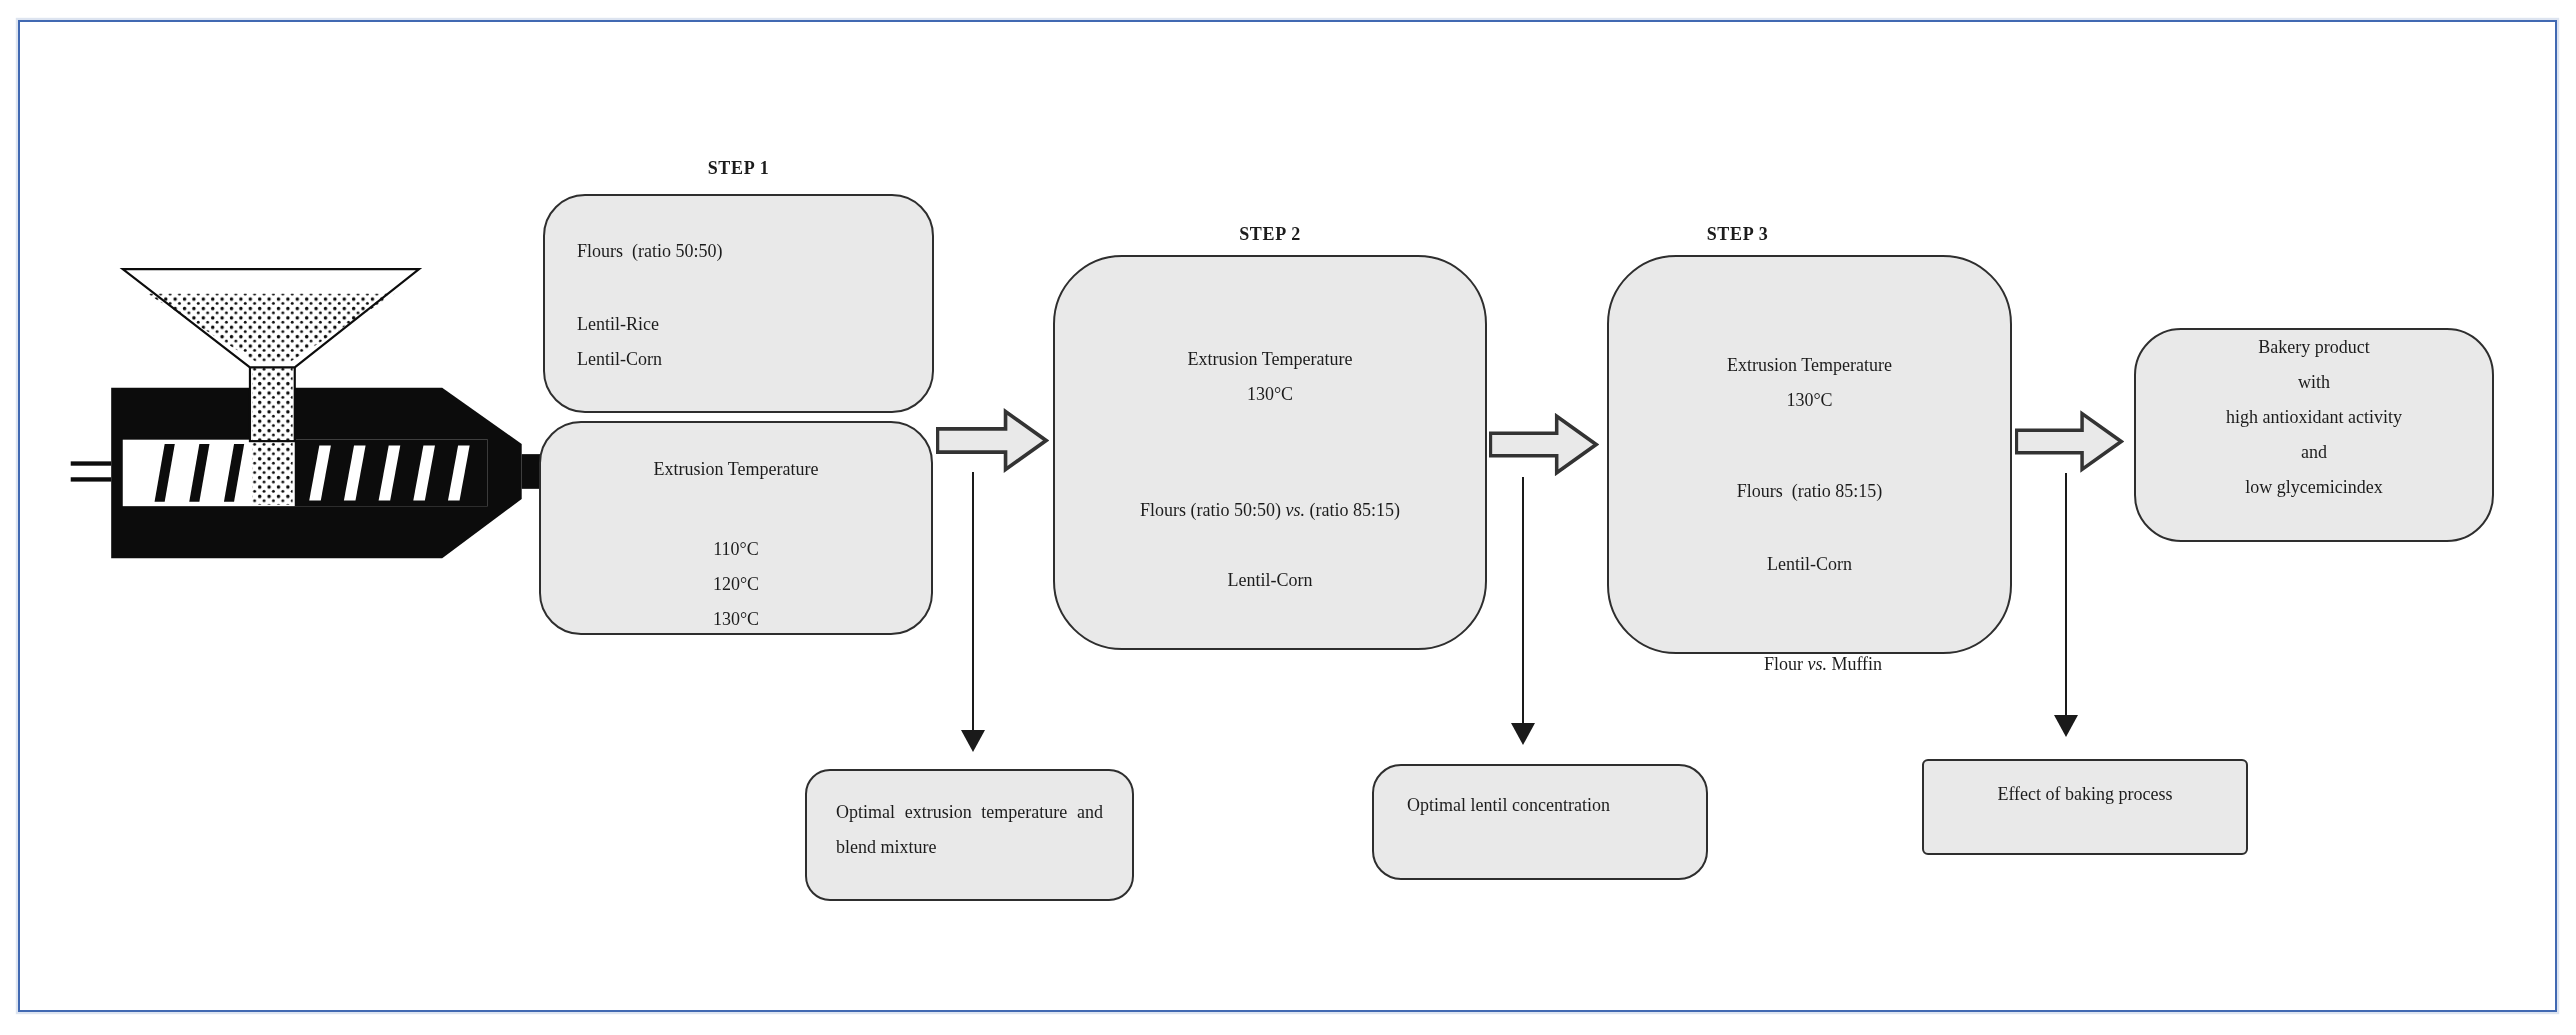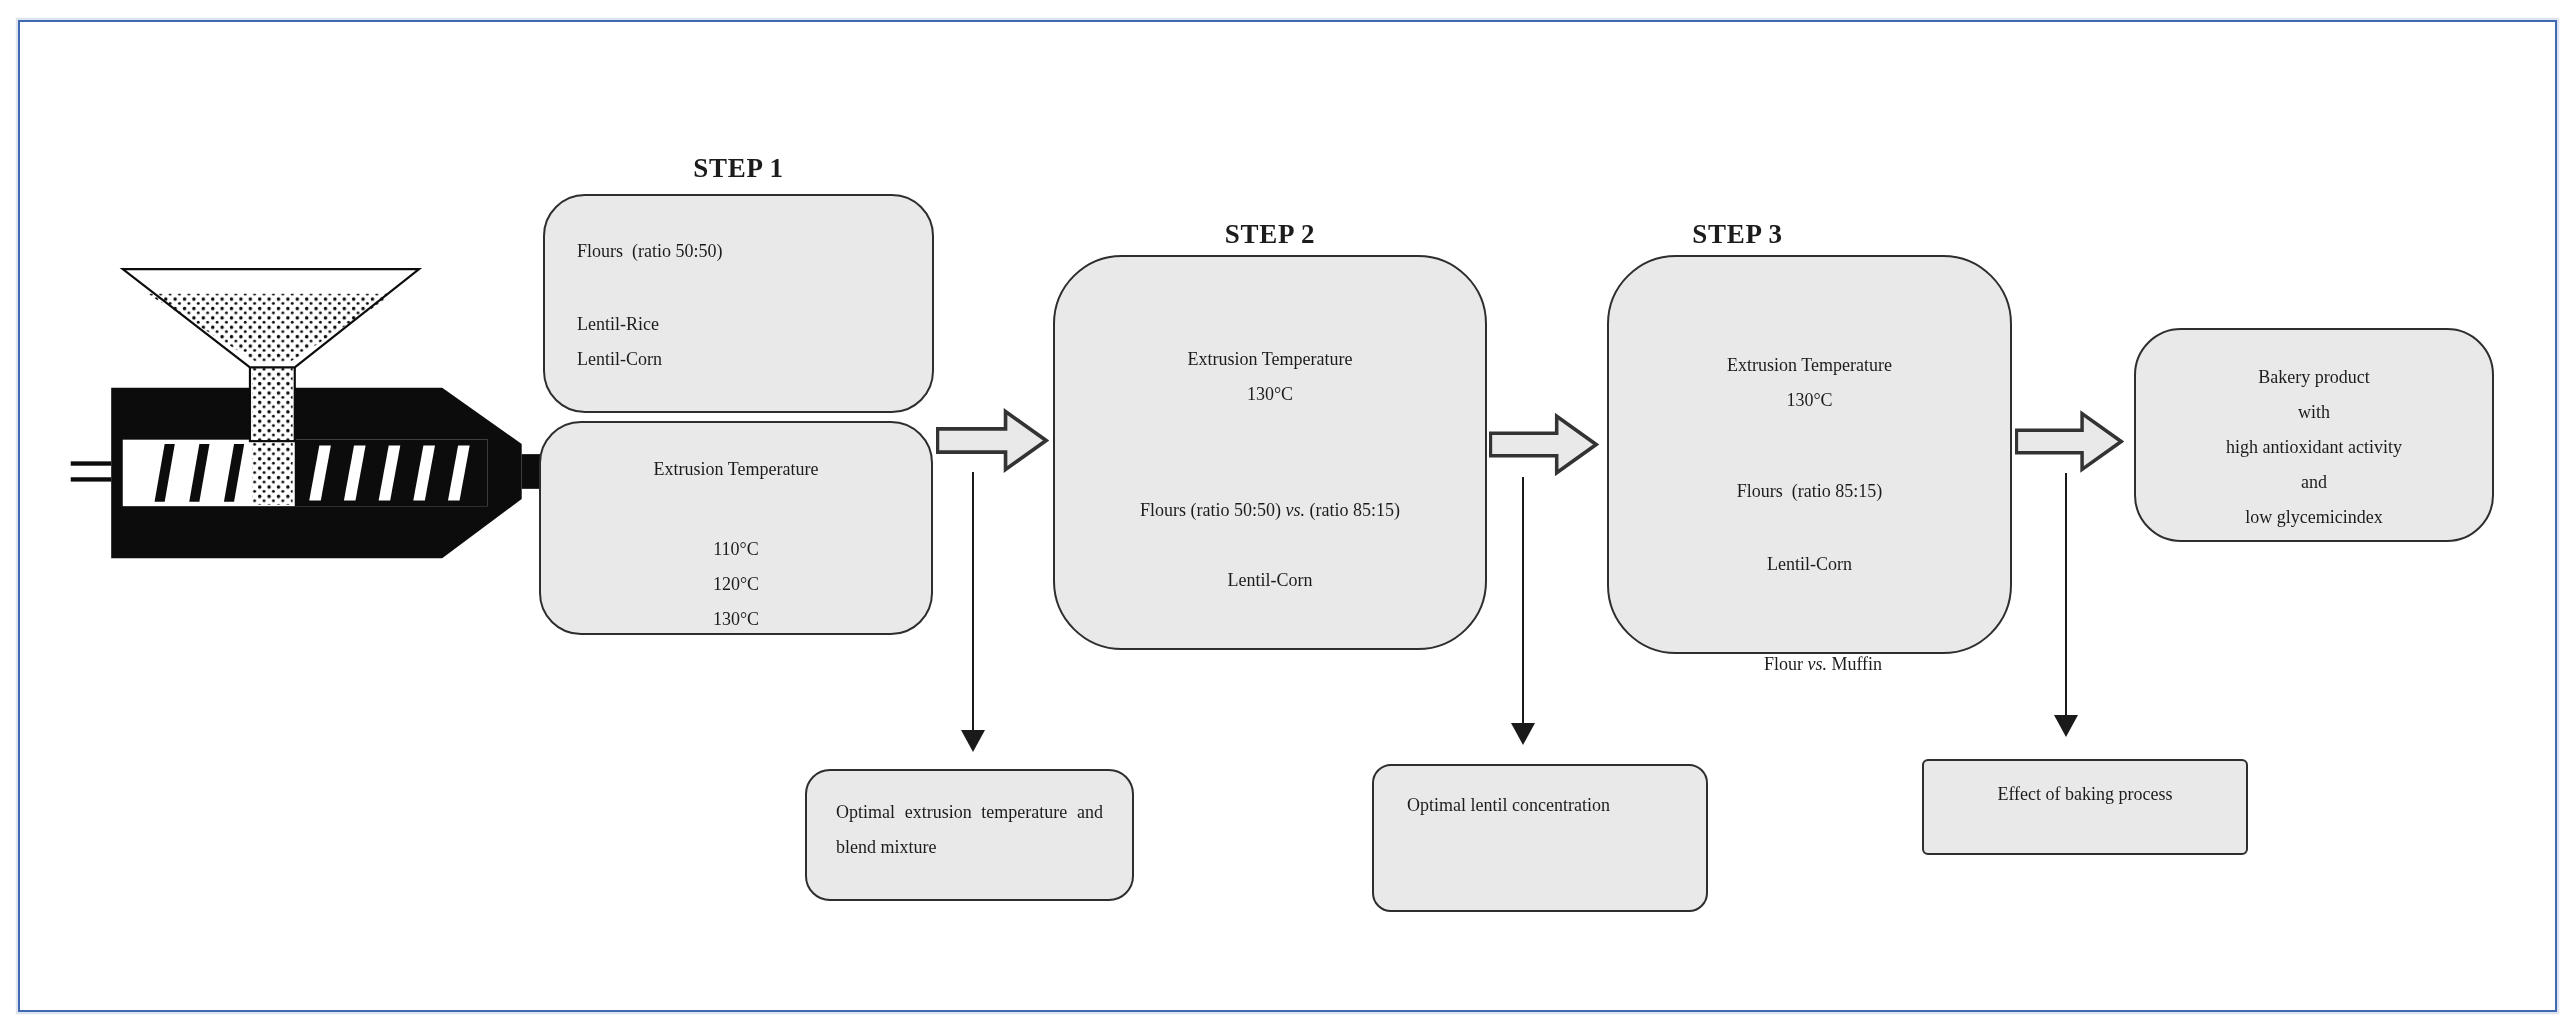--- a/index.html
+++ b/index.html
@@ -18,21 +18,21 @@
     position:absolute;box-sizing:border-box;
     background:var(--box_fill,#e9e9e9);
     border:2.2px solid var(--box_border,#2e2e2e);
     font-size:18px;line-height:35px;
   }
   .center{text-align:center;}
   .line{white-space:pre-wrap;}
   .nowrap{white-space:nowrap;}
   .justify{text-align:justify;text-align-last:left;}
   .step-label{
-    position:absolute;font-weight:bold;font-size:27px;line-height:30px;
+    position:absolute;font-weight:bold;font-size:18px;line-height:30px;
     text-align:center;letter-spacing:0.7px;
   }
   .barrow{position:absolute;}
   .barrow polygon{
     fill:var(--arrow_fill,#e9e9e9);
     stroke:var(--arrow_outline,#333333);
     stroke-width:5;stroke-linejoin:miter;
   }
   .varrow{
     position:absolute;width:2.2px;
@@ -137,33 +137,33 @@
       <span>Flour </span><i>vs.</i><span> Muffin</span>
     </div>
   </div>
 
   <svg class="barrow" style="left:2015px;top:409px" width="109" height="65" viewBox="0 0 156 92">
     <polygon points="2,30 96,30 96,6 152,46 96,86 96,62 2,62"></polygon>
   </svg>
 
   <div class="varrow" style="left:2065px;top:473px;height:242px"></div>
 
-  <div class="box center" style="left:2134px;top:328px;width:360px;height:214px;border-radius:47px;padding-top:30px">
+  <div class="box center" style="left:2134px;top:328px;width:360px;height:214px;border-radius:47px;">
     <div class="line">Bakery product</div>
     <div class="line">with</div>
     <div class="line">high antioxidant activity</div>
     <div class="line">and</div>
     <div class="line">low glycemicindex</div>
   </div>
 
   <div class="box" style="left:805px;top:769px;width:329px;height:132px;border-radius:25px;padding:24px 29px 0">
     <div class="justify">Optimal extrusion temperature and blend mixture</div>
   </div>
 
-  <div class="box" style="left:1372px;top:764px;width:336px;height:148px;border-radius:19px;padding:22px 33px 0">
+  <div class="box" style="left:1372px;top:764px;width:336px;height:116px;border-radius:29px;padding:22px 33px 0">
     <div class="justify">Optimal lentil concentration</div>
   </div>
 
   <div class="box" style="left:1922px;top:759px;width:326px;height:96px;border-radius:6px;padding:16px 14.5px 0;text-align:center">
     <div class="line">Effect of baking process</div>
   </div>
 
 </div>
 
 

